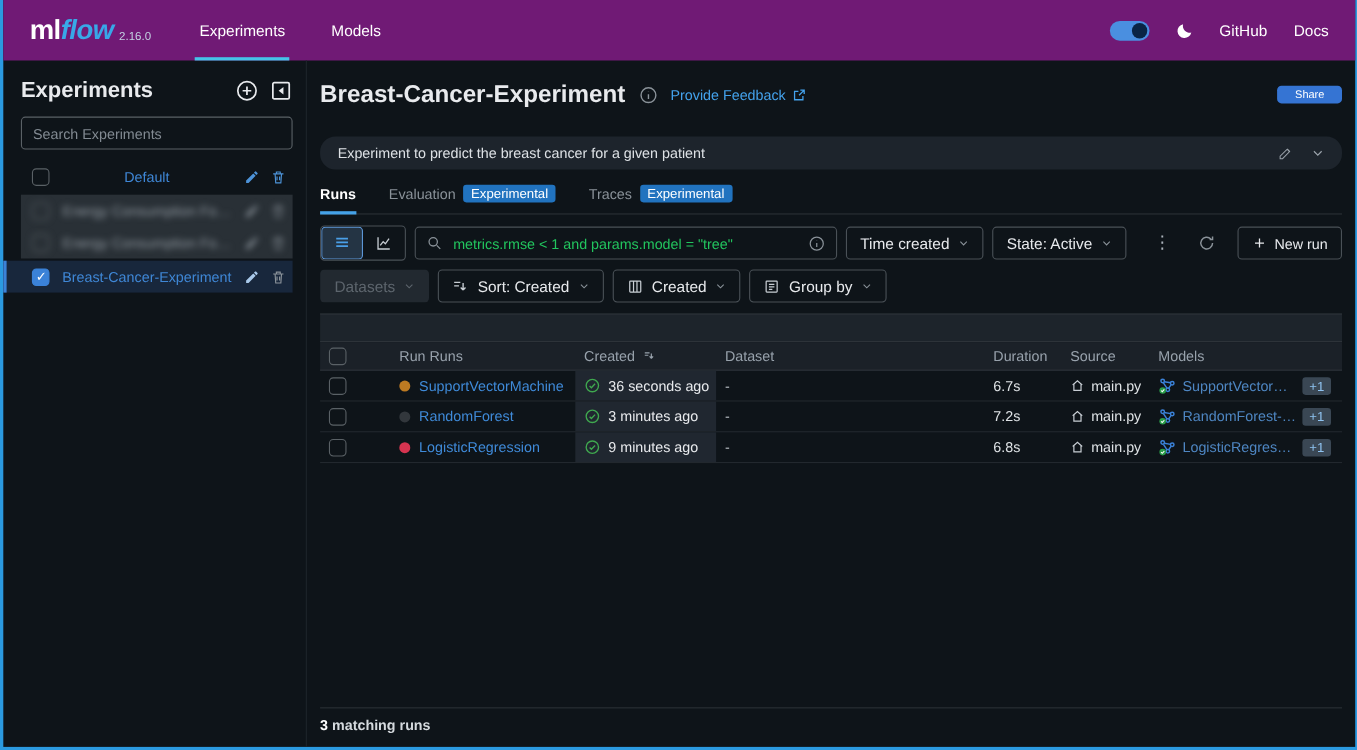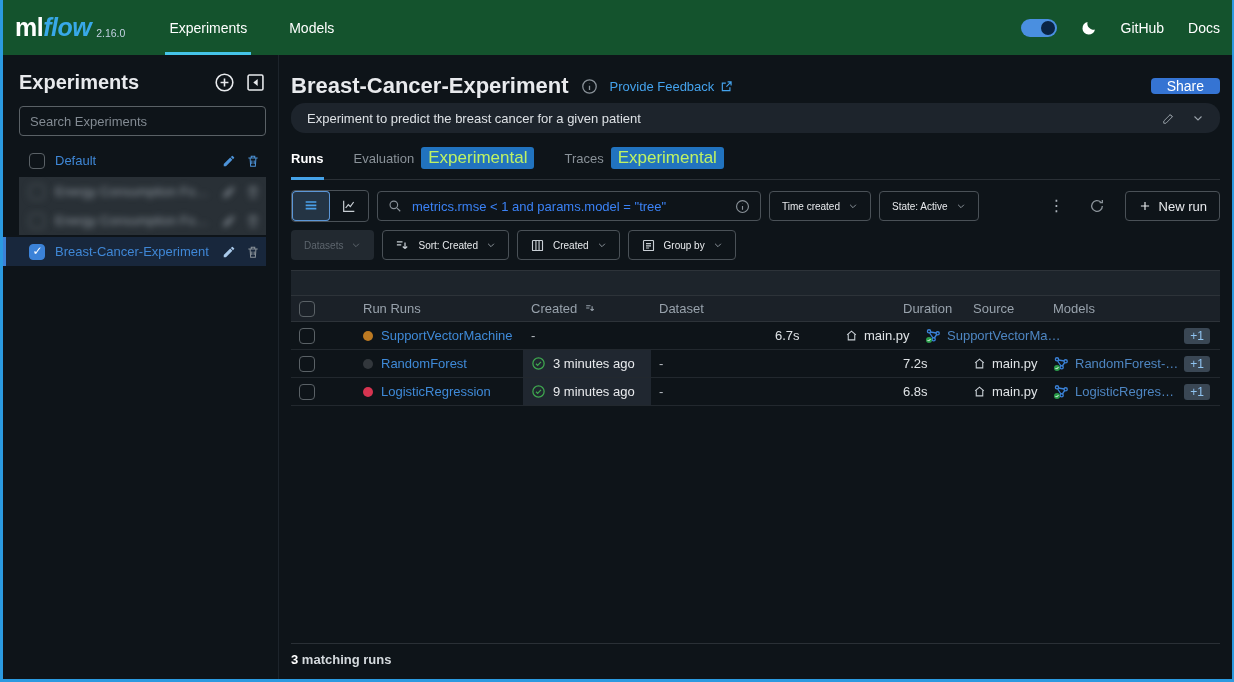--- a/index.html
+++ b/index.html
@@ -9,21 +9,21 @@
     background:#0e1419; color:#e8eaed;
     font-family:"Liberation Sans","DejaVu Sans",sans-serif; font-size:13px;
   }
   .window {
     width:1234px; height:682px; display:flex; flex-direction:column;
     border-left:3px solid #2b9ae0; border-right:2px solid #2b9ae0; border-bottom:3px solid #2b9ae0;
   }
   svg { display:block; }
 
   
-  .navbar { height:55px; flex:0 0 55px; background:#14532d; display:flex; align-items:stretch; padding:0 12px; }
+  .navbar { height:55px; flex:0 0 55px; background:#701a75; display:flex; align-items:stretch; padding:0 24px; }
   .logo { display:flex; align-items:center; margin-right:40px; }
   .logo .ml { font-size:25px; font-weight:800; color:#fff; letter-spacing:-0.5px; }
   .logo .flow { font-size:25px; font-style:italic; font-weight:700; color:#38a8e8; letter-spacing:-0.5px; }
   .logo .ver { font-size:10.5px; color:#c3d0e2; margin:10px 0 0 5px; }
   .nav-tabs { display:flex; }
   .nav-tab { display:flex; align-items:center; padding:0 4px; margin-right:34px; color:#fff; font-size:14px; cursor:pointer; border-bottom:3px solid transparent; padding-top:3px; }
   .nav-tab.active { border-bottom-color:#45c4e8; }
   .nav-right { margin-left:auto; display:flex; align-items:center; gap:24px; }
   .toggle { width:36px; height:18px; border-radius:9px; background:#4a8fe0; position:relative; cursor:pointer; }
   .toggle .knob { position:absolute; right:2px; top:2px; width:14px; height:14px; border-radius:50%; background:#0a2444; }
@@ -34,57 +34,57 @@
 
   
   .sidebar { width:276px; flex:0 0 276px; border-right:1px solid #1d242b; padding:0 12px 0 16px; display:flex; flex-direction:column; }
   .sb-header { display:flex; align-items:center; margin:16px 0 12px; }
   .sb-title { font-size:20px; font-weight:bold; flex:1; }
   .sb-icons { display:flex; gap:10px; align-items:center; color:#e8eaed; }
   .sb-icons .icon { cursor:pointer; }
   .sb-search { width:100%; height:30px; background:transparent; border:1px solid #5a6166; border-radius:4px; color:#fca5a5; padding:0 10px; font-size:13px; font-family:inherit; outline:none; }
   .sb-search::placeholder { color:#828a92; }
   .sb-list { margin-top:10px; display:flex; flex-direction:column; }
-  .sb-item { display:flex; align-items:center; gap:10px; height:29px; padding:0 6px 0 10px; }
+  .sb-item { display:flex; align-items:center; gap:10px; height:29px; padding:0 6px 0 10px;text-align:center; }
   .sb-item .label { flex:1; color:#3f87d6; white-space:nowrap; overflow:hidden; text-overflow:ellipsis; cursor:pointer; }
   .sb-item .row-icon { color:#4d93d8; cursor:pointer; }
   .checkbox { width:16px; height:16px; border:1.5px solid #5a6166; border-radius:4px; flex:0 0 16px; position:relative; cursor:pointer; }
   .checkbox.checked { background:#3b82d8; border-color:#3b82d8; }
   .checkbox.checked::after { content:"✓"; position:absolute; left:2.5px; top:-0.5px; font-size:12px; font-weight:bold; color:#fff; }
   .blur-block { background:rgba(140,150,160,0.22); margin:2px 0; }
   .blur-block .sb-item > * { filter:blur(3px); }
   .blur-block .label { color:#8f979f; }
   .blur-block .row-icon { color:#8f979f; }
   .sb-item.selected { background:#18273c; border-left:3px solid #3b82d8; margin-left:-16px; padding-left:23px; }
   .sb-item.selected .row-icon.pencil { color:#a9c9ea; }
   .sb-item.selected .row-icon.trash { color:#8a9299; }
 
   
   .content { flex:1; display:flex; flex-direction:column; padding:0 12px; min-width:0; }
   .title-row { margin-top:14px; height:34px; display:flex; align-items:center; gap:12px; }
   .page-title { font-size:22px; font-weight:bold; }
   .info-icon { color:#8a9299; cursor:pointer; }
   .feedback { color:#44a2ec; display:flex; align-items:center; gap:6px; cursor:pointer;justify-content:center; }
-  .share-btn { margin-left:auto; background:#3574d3; color:#fff; border:none; border-radius:4px; height:16px; padding:0 16px; font-size:14px; font-family:inherit; cursor:pointer; }
-  .desc-bar { margin-top:0; height:30px; background:#1d242c; border-radius:14px; display:flex; align-items:center; padding:0 16px; color:#dde1e5; }
+  .share-btn { margin-left:auto; background:#3574d3; color:#fff; border:none; border-radius:4px; height:16px; padding:0 16px; font-size:10px; font-family:inherit; cursor:pointer; }
+  .desc-bar { margin-top:21px; height:30px; background:#1d242c; border-radius:14px; display:flex; align-items:center; padding:0 16px; color:#dde1e5; }
   .desc-icons { margin-left:auto; display:flex; gap:16px; align-items:center; color:#9aa2aa; }
   .desc-icons .icon { cursor:pointer; }
 
   .tabs-row { margin-top:14px; display:flex; gap:30px; border-bottom:1px solid #2a3036; }
   .tab { display:flex; align-items:center; gap:7px; padding-bottom:8px; color:#8a9299; cursor:pointer; border-bottom:3px solid transparent; margin-bottom:-1px; }
   .tab.active { color:#fff; font-weight:bold; border-bottom-color:#45a2e8; }
-  .exp-badge { background:#2173bf; color:#bef264; font-size:17px; border-radius:3px; padding:1px 7px; }
+  .exp-badge { background:#2173bf; color:#ffffff; font-size:12px; border-radius:3px; padding:1px 7px; }
 
   .toolbar { margin-top:10px; display:flex; align-items:center; gap:8px; }
   .view-toggle { display:flex; border:1px solid #4a5157; border-radius:4px; overflow:hidden; }
   .vt-btn { width:38px; height:30px; display:flex; align-items:center; justify-content:center; cursor:pointer; color:#c8ced4; }
   .vt-btn.active { background:#243444; box-shadow:inset 0 0 0 1px #5c96d6; border-radius:4px; color:#4a9fe8; }
   .search-box { flex:1; max-width:384px; height:30px; border:1px solid #4a5157; border-radius:4px; display:flex; align-items:center; gap:8px; padding:0 10px; }
-  .search-box input { flex:1; background:transparent; border:none; outline:none; color:#3b82f6; font-size:13px; font-family:inherit; }
-  .drop-btn { height:30px; border:1px solid #4a5157; border-radius:4px; display:flex; align-items:center; gap:8px; padding:0 12px; color:#e8eaed; cursor:pointer; background:transparent; font-size:10px; font-family:inherit; }
+  .search-box input { flex:1; background:transparent; border:none; outline:none; color:#22c55e; font-size:13px; font-family:inherit; }
+  .drop-btn { height:30px; border:1px solid #4a5157; border-radius:4px; display:flex; align-items:center; gap:8px; padding:0 12px; color:#e8eaed; cursor:pointer; background:transparent; font-size:14px; font-family:inherit; }
   .drop-btn .chev { color:#8a9299; }
   .drop-btn .b-icon { color:#c8ced4; }
   .drop-btn.disabled { background:#222930; border-color:transparent; color:#5d656d; cursor:default; }
   .drop-btn.disabled .chev { color:#5d656d; }
   .tb-right { margin-left:auto; display:flex; align-items:center; gap:20px; }
   .kebab { color:#aab2ba; font-size:16px; letter-spacing:0; line-height:1; cursor:pointer; padding:0 4px; }
   .refresh { color:#8a9299; cursor:pointer; }
   .newrun-btn { height:30px; border:1px solid #4a5157; border-radius:4px; background:transparent; color:#e8eaed; display:flex; align-items:center; gap:7px; padding:0 12px; font-size:13px; font-family:inherit; cursor:pointer; }
 
   
@@ -418,20 +418,29 @@
       </div>
 
       <div class="tbl-row">
         <div class="col-check">
             <span class="checkbox"></span>
           </div>
         <div class="col-name">
           <span class="run-dot" style="background: rgb(189, 122, 34);"></span>
           <span class="run-link">SupportVectorMachine</span>
         </div>
+        <div class="col-created">
+          <span>
+            <svg width="15" height="15" viewBox="0 0 24 24" fill="none" stroke="#3fa84f" stroke-width="2">
+                <circle cx="12" cy="12" r="9"></circle>
+                <path d="M8 12.5l2.6 2.6L16 9.5"></path>
+              </svg>
+          </span>
+          <span class="created-text">36 seconds ago</span>
+        </div>
         <div class="col-dataset">-</div>
         <div class="col-duration">6.7s</div>
         <div class="col-source">
           <span class="icon">
             <svg width="13" height="13" viewBox="0 0 24 24" fill="none" stroke="currentColor" stroke-width="2">
                 <path d="M4 11l8-7 8 7"></path>
                 <path d="M6 9.8V20h12V9.8"></path>
               </svg>
           </span>
           <span>main.py</span>

